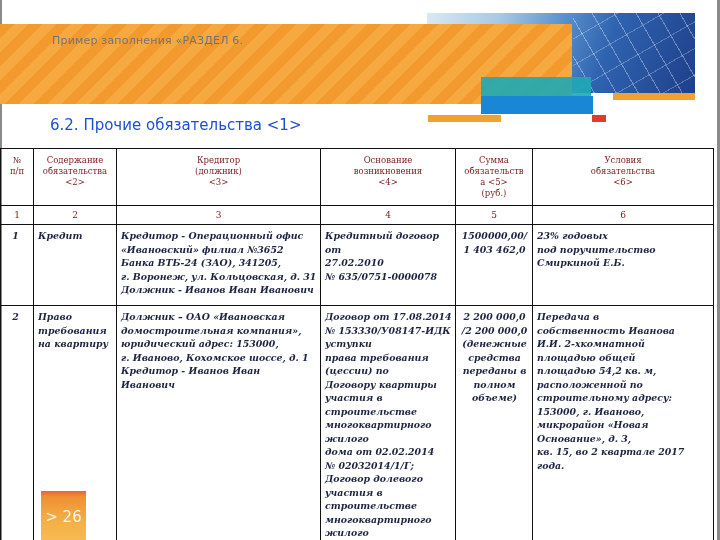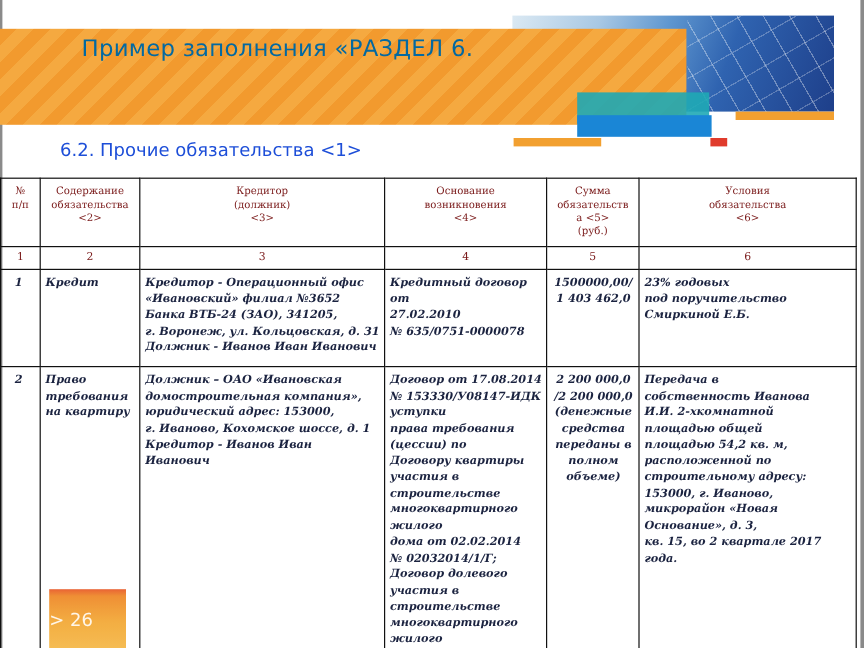--- a/index.html
+++ b/index.html
@@ -25,23 +25,22 @@
         repeating-linear-gradient(150deg, transparent 0 22px, rgba(255,255,255,0.25) 22px 23px);
     }
     .banner-teal { position: absolute; left: 481px; top: 77px; width: 110px; height: 26px; background: #1fa9b5; opacity: 0.9; }
     .banner-blue { position: absolute; left: 481px; top: 96px; width: 112px; height: 18px; background: #1a86d6; }
     .banner-orange-strip-r { position: absolute; left: 613px; top: 93px; width: 82px; height: 7px; background: #f2a030; }
     .banner-orange-strip-l { position: absolute; left: 428px; top: 115px; width: 73px; height: 7px; background: #f2a030; }
     .banner-red { position: absolute; left: 592px; top: 115px; width: 14px; height: 7px; background: #e03b2c; }
 
     .title {
       position: absolute; left: 52px; top: 31px; width: 360px;
-      color: #0369a1; font-family: "DejaVu Sans", sans-serif; font-size: 19px; line-height: 20px;
+      color: #737373; font-family: "DejaVu Sans", sans-serif; font-size: 11px; line-height: 20px;
       letter-spacing: 0.2px;
-      margin-left: 16px;
     }
     .subtitle {
       position: absolute; left: 50px; top: 116px;
       color: #1d4ed8; font-family: "DejaVu Sans", sans-serif; font-size: 15px;
     }
 
     
     table.form {
       position: absolute; left: 0; top: 148px; width: 713px;
       border-collapse: collapse; table-layout: fixed;
@@ -60,23 +59,23 @@
       color: #1b2340; font-style: italic; font-size: 9.4px; line-height: 13.5px;
       padding: 4px 3px 0 4px;
     }
     td.num-cell { text-align: center; font-weight: bold; padding-left: 0 !important; }
     td.sum-cell { text-align: center; }
     .b { font-weight: bold; }
     tr.row1 td { height: 81px; }
     tr.row2 td { height: 186px; }
 
     .page-badge {
-      position: absolute; left: 41px; top: 491px; width: 64px; height: 49px;
+      position: absolute; left: 41px; top: 491px; width: 45px; height: 49px;
       background: linear-gradient(180deg, #e85c2a 0%, #ef8a2b 12%, #f3a938 55%, #f5b94a 100%);
-      color: #fff6e8; font-family: "DejaVu Sans", sans-serif; font-size: 15px; 
+      color: #fff6e8; font-family: "DejaVu Sans", sans-serif; font-size: 15px; text-align: center;
       padding-top: 17px; opacity: 0.95;
     }
   </style>
 </head>
 <body>
 
 <div class="left-edge"></div>
 <div class="right-edge"></div>
 
 <div class="banner-photo"></div>

